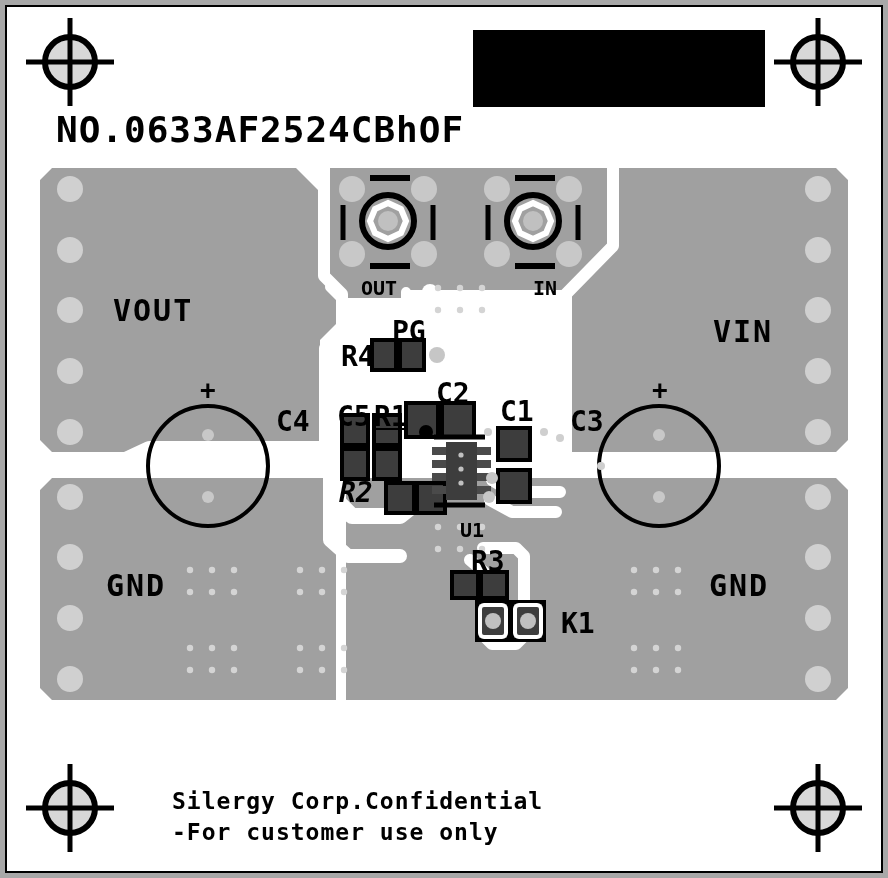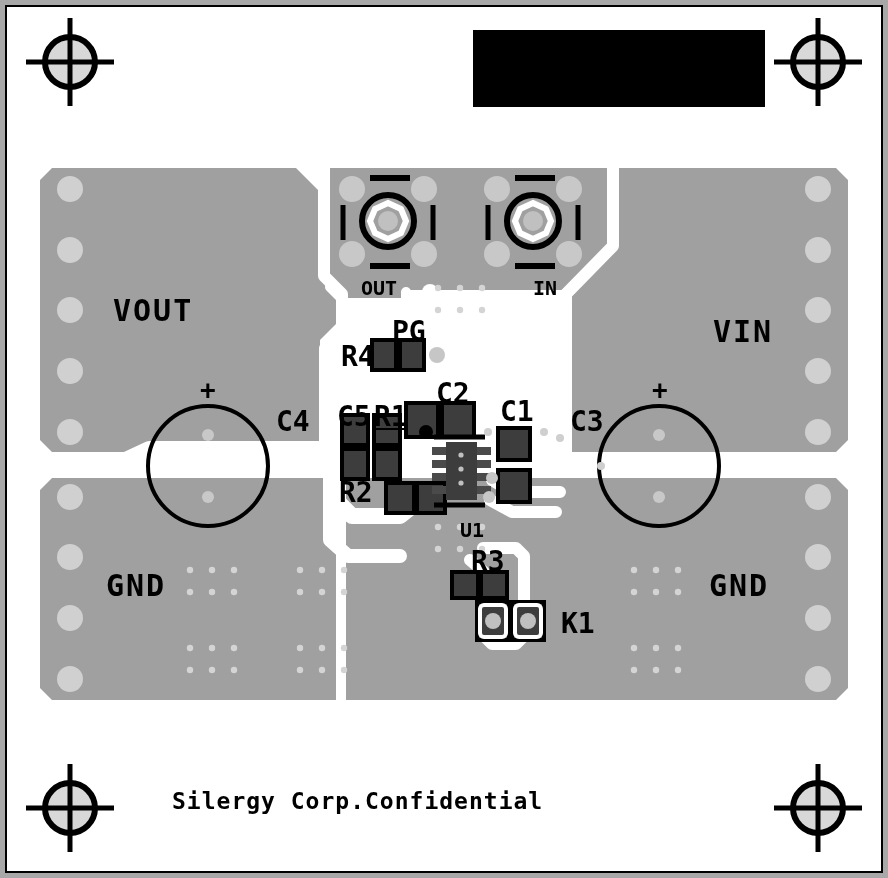--- a/index.html
+++ b/index.html
@@ -295,40 +295,42 @@
     <g>
       <use href="#fid" x="70" y="62"></use>
       <use href="#fid" x="818" y="62"></use>
       <use href="#fid" x="70" y="808"></use>
       <use href="#fid" x="818" y="808"></use>
     </g>
   </svg>
 
   <div class="black-bar" style="left:473px;top:30px;width:292px;height:77px;"></div>
 
+  <div class="silk-text t-title" style="left:56px;top:112px;">NO.0633AF2524CBhOF</div>
 
   <div class="silk-text t-big" style="left:113px;top:296px;">VOUT</div>
   <div class="silk-text t-big" style="left:713px;top:292px;margin-top:25px;">VIN</div>
   <div class="silk-text t-big" style="left:106px;top:571px;">GND</div>
   <div class="silk-text t-big" style="left:709px;top:571px;">GND</div>
 
   <div class="silk-text t-mid" style="left:361px;top:278px;">OUT</div>
   <div class="silk-text t-mid" style="left:533px;top:278px;">IN</div>
 
   <div class="silk-text t-plus" style="left:200px;top:377px;">+</div>
   <div class="silk-text t-ref" style="left:264px;top:408px;margin-left:12px;">C4</div>
   <div class="silk-text t-plus" style="left:652px;top:377px;">+</div>
   <div class="silk-text t-ref" style="left:570px;top:408px;">C3</div>
 
   <div class="silk-text t-ref" style="left:341px;top:343px;">R4</div>
   <div class="silk-text t-ref" style="left:392px;top:318px;">PG</div>
   <div class="silk-text t-ref" style="left:337px;top:403px;">C5</div>
   <div class="silk-text t-ref" style="left:374px;top:403px;text-decoration:underline;">R1</div>
-  <div class="silk-text t-ref" style="left:339px;top:479px;">R2</div>
+  <div class="silk-text t-ref" style="left:339px;top:479px;font-style:italic;">R2</div>
   <div class="silk-text t-ref" style="left:436px;top:380px;">C2</div>
   <div class="silk-text t-ref" style="left:500px;top:398px;">C1</div>
   <div class="silk-text t-small" style="left:460px;top:481px;">U1</div>
   <div class="silk-text t-ref" style="left:471px;top:548px;">R3</div>
   <div class="silk-text t-ref" style="left:561px;top:610px;">K1</div>
 
   <div class="silk-text t-foot" style="left:172px;top:786px;">Silergy Corp.Confidential</div>
+  <div class="silk-text t-foot" style="left:172px;top:817px;">-For customer use only</div>
 
 </div>
 
 </body></html>

